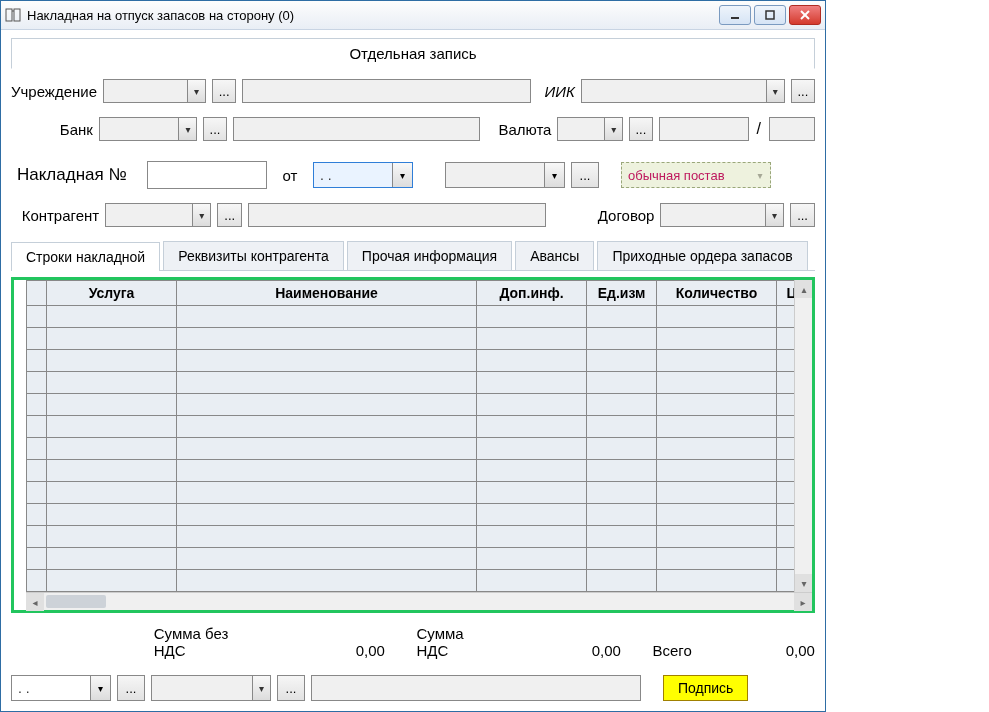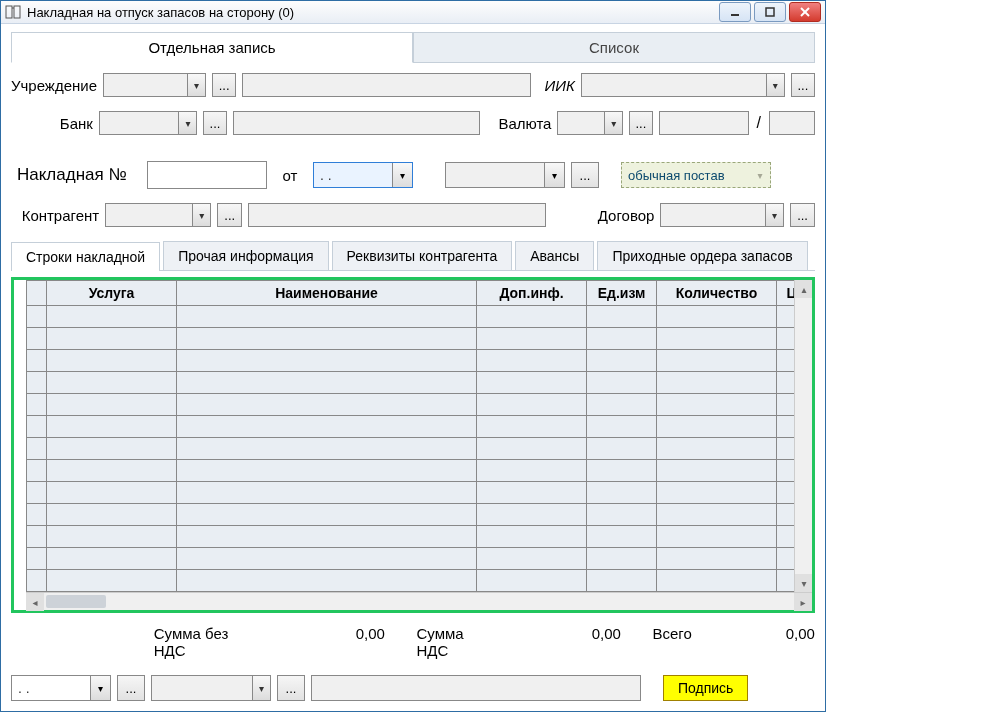--- a/index.html
+++ b/index.html
@@ -131,21 +131,21 @@
     display:flex;align-items:center;justify-content:center;
     cursor:pointer;
   }
   .date-combo .combo-btn::after { content:"▾"; font-size:10px; }
   .highlight-combo {
     border:1px dashed #9aa77a;
     background:#eef2de;
     height:26px;
     display:flex;align-items:center;
     padding: 0 0 0 6px;
-    color:#0c4a6e;
+    color:#be185d;
     font-size:13px;
   }
   .highlight-combo .combo-btn {
     width:20px;height:100%;display:flex;align-items:center;justify-content:center;cursor:pointer;
   }
   .highlight-combo .combo-btn::after { content:"▾"; font-size:10px; color:#a6a896; }
   .sub-tabs {
     display:flex;
     border-bottom:1px solid #c5cfd9;
     margin-top:4px;
@@ -227,21 +227,21 @@
   }
   .hscroll .thumb {
     position:absolute;
     left:2px; top:2px; bottom:2px;
     width:60px;
     background:#cdd2d8;
     border-radius:2px;
   }
   .totals {
     display:flex;
-    align-items:flex-start;
+    align-items:flex-end;
     gap: 6px;
     padding: 6px 0;
     font-size: 15px;
   }
   .footer-row {
     display:flex;
     align-items:center;
     gap:6px;
     padding-top:4px;
   }
@@ -289,21 +289,20 @@
             <line x1="9" y1="1" x2="1" y2="9" stroke="#fff" stroke-width="2"></line>
           </svg>
       </div>
     </div>
   </div>
 
   <div class="content">
 
     <div class="top-tabs">
       <div class="top-tab active">Отдельная запись</div>
-      <div class="top-tab inactive">Список</div>
     </div>
 
     <div class="form-row">
       <span class="label" style="width:100px;">Учреждение</span>
       <div class="combo" style="width:120px;">
           <span class="combo-text"></span>
           <span class="combo-btn"></span>
         </div>
       <div class="ellips-btn">...</div>
       <input class="text-input" style="width: 336px;">
@@ -327,21 +326,21 @@
       <div class="combo" style="width:80px;">
           <span class="combo-text"></span>
           <span class="combo-btn"></span>
         </div>
       <div class="ellips-btn">...</div>
       <input class="text-input" style="width: 90px;">
       <span class="slash">/</span>
       <input class="text-input" style="width: 46px;">
     </div>
 
-    <div class="form-row" style="margin-top:16px;">
+    <div class="form-row" style="margin-top:10px;">
       <span class="big-label" style="width:130px; padding-left:6px;">Накладная №</span>
       <input class="text-input" style="width: 120px; height: 28px; background: rgb(255, 255, 255);">
       <span class="medium-label" style="width:34px; text-align:center;">от</span>
       <div class="date-combo selected" style="width:100px;">
         <span class="combo-text">  .  .</span>
         <span class="combo-btn"></span>
       </div>
       <div style="width:20px;"></div>
       <div class="date-combo" style="width:120px; background:#f0f0f0;">
         <span class="combo-text"></span>
@@ -367,22 +366,22 @@
       <span class="label" style="text-align:right;margin-left:40px;">Договор</span>
       <div class="combo" style="width:140px;">
           <span class="combo-text"></span>
           <span class="combo-btn"></span>
         </div>
       <div class="ellips-btn">...</div>
     </div>
 
     <div class="sub-tabs">
       <div class="sub-tab active">Строки накладной</div>
+      <div class="sub-tab">Реквизиты контрагента</div>
       <div class="sub-tab">Прочая информация</div>
-      <div class="sub-tab">Реквизиты контрагента</div>
       <div class="sub-tab">Авансы</div>
       <div class="sub-tab">Приходные ордера запасов</div>
     </div>
 
     <div class="grid-wrap">
       <div class="grid-body">
         <table class="grid">
           <colgroup>
             <col style="width:20px;">
             <col style="width:130px;">

